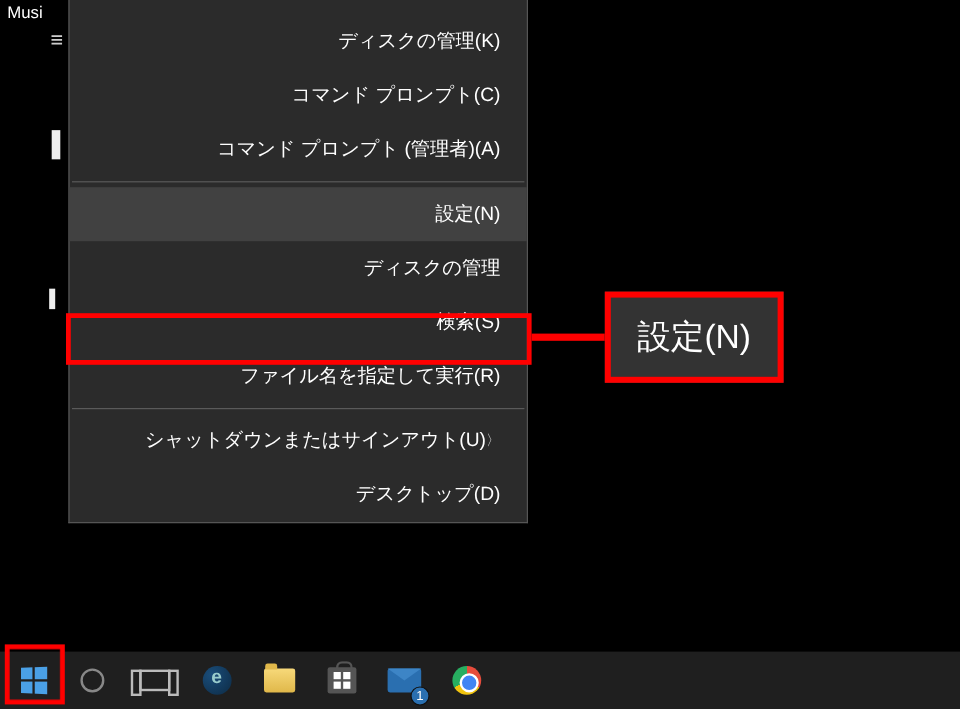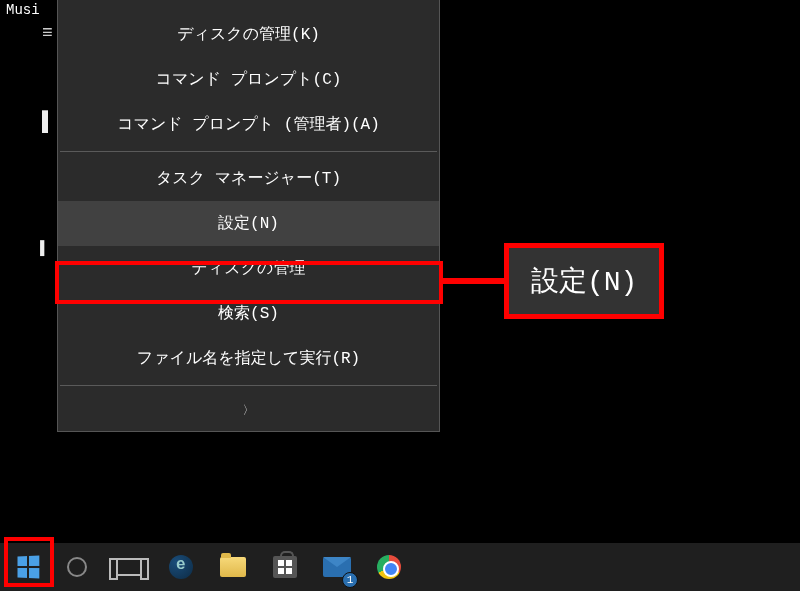--- a/index.html
+++ b/index.html
@@ -1,15 +1,15 @@
 <!DOCTYPE html>
 <html><head>
   <meta charset="utf-8">
   <style>
-    * { margin: 0; padding: 0; box-sizing: border-box; font-family: Liberation Mono, monospace; }
+    * { margin: 0; padding: 0; box-sizing: border-box; }
     body {
       width: 800px;
       height: 591px;
       background: #000;
       font-family: "Yu Gothic UI", "Meiryo", sans-serif;
       position: relative;
       overflow: hidden;
     }
     .desktop-label {
       position: absolute;
@@ -36,21 +36,21 @@
       border-top: none;
       padding-top: 12px;
       color: #fff;
     }
     .menu-item {
       padding: 12px 22px;
       font-size: 16px;
       color: #fff;
       cursor: default;
       display: flex;
-      justify-content: center;
+      justify-content: flex-end;
       align-items: center;
     }
     .menu-item.hover {
       background: #414141;
     }
     .menu-sep {
       height: 1px;
       background: #5a5a5a;
       margin: 4px 2px;
     }
@@ -286,39 +286,40 @@
   <div class="menu-item">
       <span>ディスクの管理(K)</span>
     </div>
   <div class="menu-item">
       <span>コマンド プロンプト(C)</span>
     </div>
   <div class="menu-item">
       <span>コマンド プロンプト (管理者)(A)</span>
     </div>
   <div class="menu-sep"></div>
-  <div class="menu-item">
-      <span>タスク マネージャー(T)</span>
-    </div>
   <div class="menu-item hover">
       <span>設定(N)</span>
     </div>
   <div class="menu-item">
       <span>ディスクの管理</span>
     </div>
   <div class="menu-item">
       <span>検索(S)</span>
     </div>
   <div class="menu-item">
       <span>ファイル名を指定して実行(R)</span>
     </div>
   <div class="menu-sep"></div>
   <div class="menu-item">
+    <span>シャットダウンまたはサインアウト(U)</span>
     <span class="submenu-arrow">〉</span>
   </div>
+  <div class="menu-item">
+      <span>デスクトップ(D)</span>
+    </div>
 </div>
 
 <div class="highlight-settings"></div>
 <div class="connector"></div>
 <div class="callout">
   <span>設定(N)</span>
 </div>
 
 <div class="highlight-start"></div>
 

